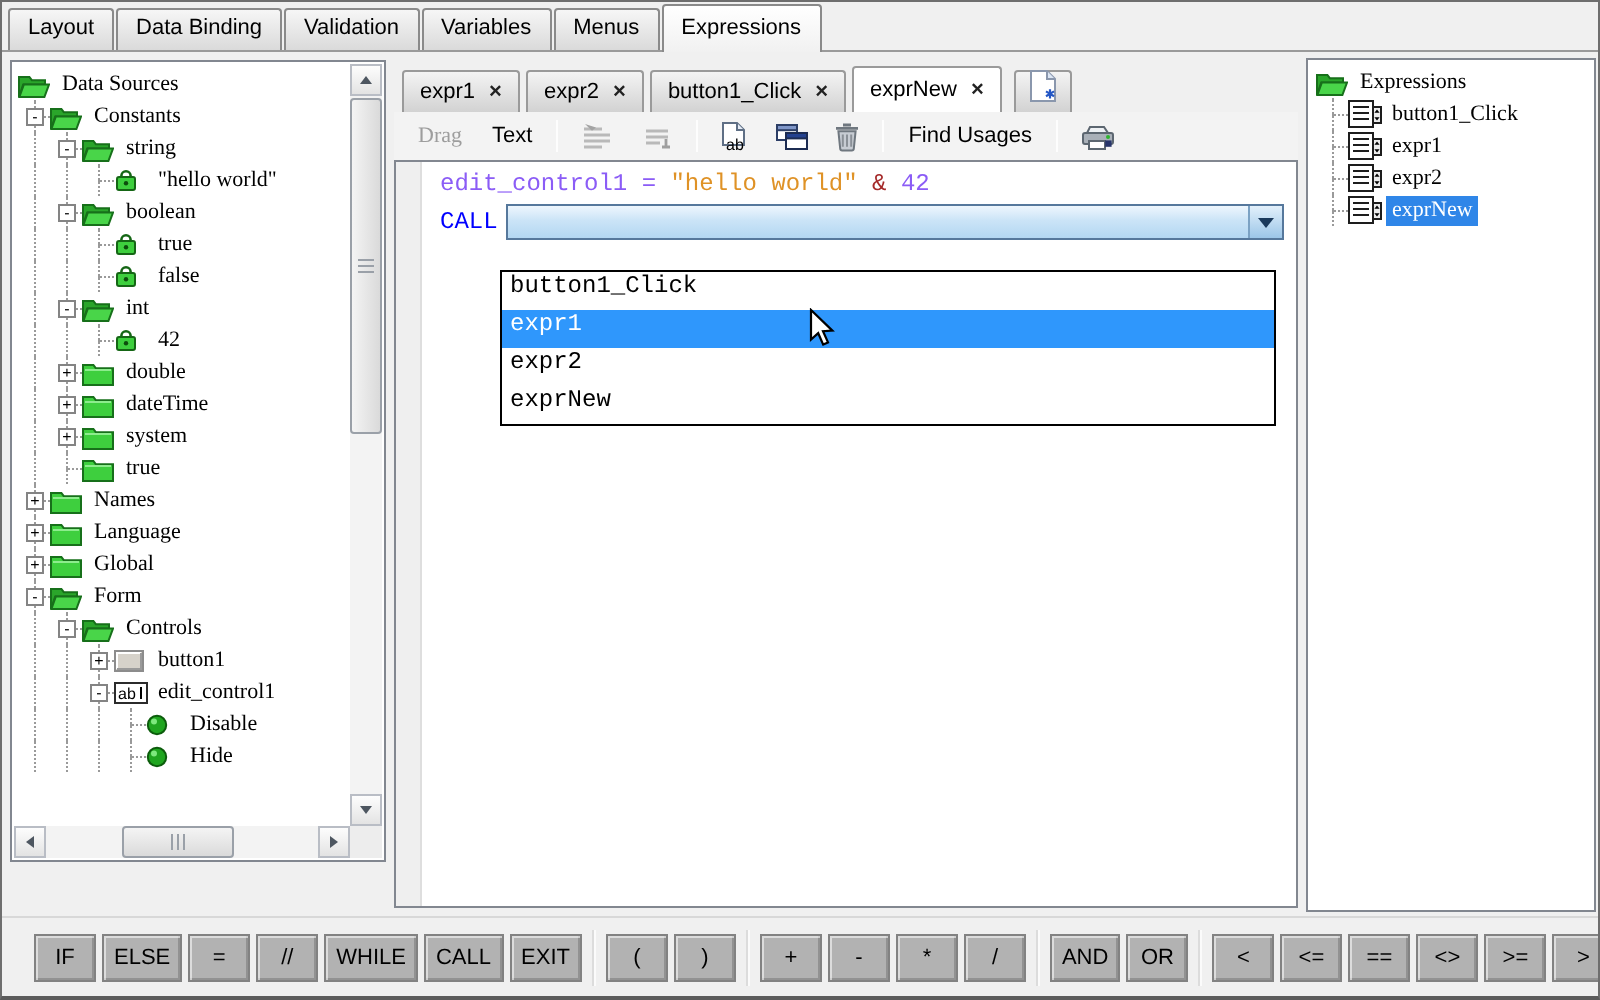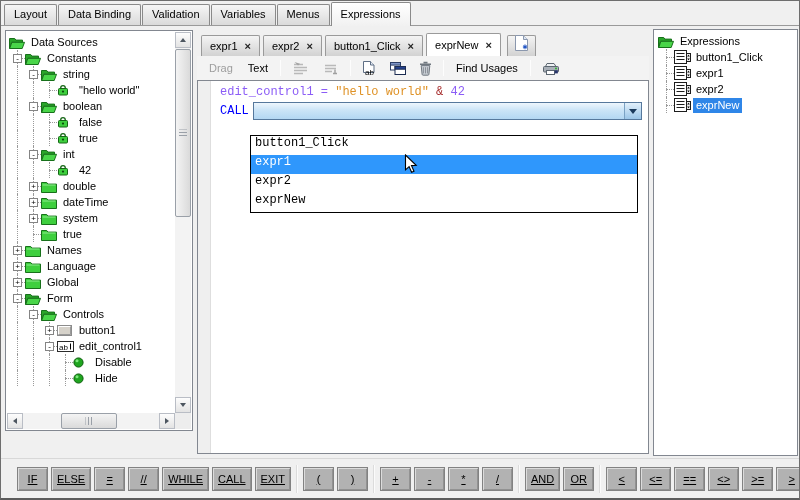--- a/index.html
+++ b/index.html
@@ -22,21 +22,21 @@
   .trow { display:flex; align-items:center; height:16px; white-space:nowrap; padding-left:2px; }
   .cell { width:16px; height:16px; flex:none; position:relative; }
   .cell.v::before { content:""; position:absolute; left:8px; top:0; bottom:0;
                     border-left:1px dotted #9a9a9a; }
   .cell.stub::after { content:""; position:absolute; left:8px; top:8px; width:8px;
                       border-top:1px dotted #9a9a9a; }
   .exp { position:absolute; left:4px; top:4px; width:9px; height:9px; background:#fff;
          border:1px solid #848484; font:8px/7px "Liberation Sans",sans-serif; text-align:center;
          color:#000; z-index:2; }
   .ticon { width:19px; height:16px; flex:none; display:flex; align-items:center; }
-  .tlabel { padding:1px 3px; line-height:13px; }
+  .tlabel { padding:1px 3px; line-height:13px;font-family:Liberation Serif, serif; }
   .tlabel.sel { background:var(--sel); color:#fff; }
 
   
   .tree-box { position:absolute; left:4px; top:29px; width:188px; height:401px;
               background:#fff; border:1px solid #828790; }
   .tree-box .tree-rows { left:1px; top:1px; right:17px; bottom:17px; padding-top:2px; }
   .vscroll { position:absolute; top:1px; right:1px; bottom:17px; width:16px; background:#f3f3f3; }
   .hscroll { position:absolute; left:1px; bottom:1px; right:17px; height:16px; background:#f3f3f3; }
   .corner  { position:absolute; right:1px; bottom:1px; width:16px; height:16px; background:#ededed; }
   .sbtn { position:absolute; width:16px; height:16px; background:linear-gradient(180deg,#fdfdfd,#e3e3e3);
@@ -66,21 +66,21 @@
           align-items:center; gap:7px; background:linear-gradient(180deg,#f4f4f4,#d2d2d2);
           border:1px solid #9a9a9a; border-bottom:none; border-radius:2px 2px 0 0; }
   .dtab.active { height:23px; background:#fff; position:relative; z-index:2; }
   .dtab.icon-tab { margin-left:3px; padding:0 6px; height:21px; }
   .tclose { font-weight:bold; font-size:11px; line-height:10px; color:#222; }
 
   
   .etoolbar { position:absolute; left:196px; top:55px; width:452px; height:24px;
               background:#f3f3f3; display:flex; align-items:center; padding-left:9px; gap:9px; }
   .tb-text { color:#000; padding:2px 3px; }
-  .tb-text.disabled { color:#9d9d9d; }
+  .tb-text.disabled { color:#9d9d9d;font-family:Liberation Serif, serif; }
   .tb-sep { width:1px; height:16px; background:#c2c2c2; border-right:1px solid #fdfdfd; }
   .tb-icon { display:flex; align-items:center; padding:1px 2px; }
 
   
   .editor { position:absolute; left:196px; top:79px; width:452px; height:374px;
             background:#fff; border:1px solid #828790; }
   .gutter { position:absolute; left:0; top:0; bottom:0; width:13px; background:#efefef;
             border-right:1px solid #dedede; }
   .code { position:absolute; left:14px; top:0; right:0; bottom:0; padding:3px 0 0 8px;
           font:12px/17px "Liberation Mono", monospace; color:#000; }
@@ -109,21 +109,21 @@
   
   .btoolbar { position:absolute; left:0; top:457px; right:0; height:40px; background:#f0f0f0;
               border-top:1px solid #d8d8d8; display:flex; align-items:center; padding-left:7px; }
   .grip { width:4px; height:26px; margin-right:7px;
           background:repeating-linear-gradient(180deg,#9a9a9a 0 1px,transparent 1px 3px);
           border-right:2px solid transparent; }
   .opgroup { display:flex; gap:3px; }
   .opsep { width:2px; height:28px; margin:0 5px; border-left:1px solid #dcdcdc; border-right:1px solid #fbfbfb; }
   .opbtn { min-width:31px; height:24px; padding:0 5px; background:#b2b2b2;
            border:1px solid #828282; box-shadow:inset 1px 1px 0 rgba(255,255,255,.55), inset -1px -1px 0 rgba(0,0,0,.18);
-           display:flex; align-items:center; justify-content:center; font-size:11px; color:#000;text-decoration:underline; }
+           display:flex; align-items:center; justify-content:center; font-size:11px; color:#000; }
 </style>
 </head>
 <body>
 
 <div class="window">
 
   <div class="toptabs">
       <div class="ttab">Layout</div>
       <div class="ttab">Data Binding</div>
       <div class="ttab">Validation</div>
@@ -198,34 +198,34 @@
           <span class="cell v"></span>
           <span class="cell v"></span>
           <span class="cell v stub"></span>
     <span class="ticon">
             <svg width="12" height="12" viewBox="0 0 12 12">
               <path d="M3.7 5 V3.9 a2.3 2.3 0 0 1 4.6 0 V5" fill="none" stroke="#156615" stroke-width="1.3"></path>
               <rect x="1.5" y="4.5" width="9" height="6.5" rx="1" fill="#3ecf3e" stroke="#156615"></rect>
               <circle cx="6" cy="7.6" r="1.1" fill="#0c4d0c"></circle>
             </svg>
           </span>
-    <span class="tlabel">false</span>
+    <span class="tlabel">true</span>
         </div>
         <div class="trow">
           <span class="cell v"></span>
           <span class="cell v"></span>
           <span class="cell v stub"></span>
     <span class="ticon">
             <svg width="12" height="12" viewBox="0 0 12 12">
               <path d="M3.7 5 V3.9 a2.3 2.3 0 0 1 4.6 0 V5" fill="none" stroke="#156615" stroke-width="1.3"></path>
               <rect x="1.5" y="4.5" width="9" height="6.5" rx="1" fill="#3ecf3e" stroke="#156615"></rect>
               <circle cx="6" cy="7.6" r="1.1" fill="#0c4d0c"></circle>
             </svg>
           </span>
-    <span class="tlabel">true</span>
+    <span class="tlabel">false</span>
         </div>
         <div class="trow">
           <span class="cell v"></span>
           <span class="cell v stub">
             <span class="exp">-</span>
           </span>
     <span class="ticon">
             <svg width="16" height="13" viewBox="0 0 16 13">
               <path d="M0.5 2.5 h5.2 l1.2 1.6 h6.6 v2.2 H2.6 l-2.1 6.2 z" fill="#2aa52a" stroke="#17701a"></path>
               <path d="M2.9 6.3 H15.5 L13.2 12.5 H0.7 z" fill="#49d549" stroke="#17701a"></path>

